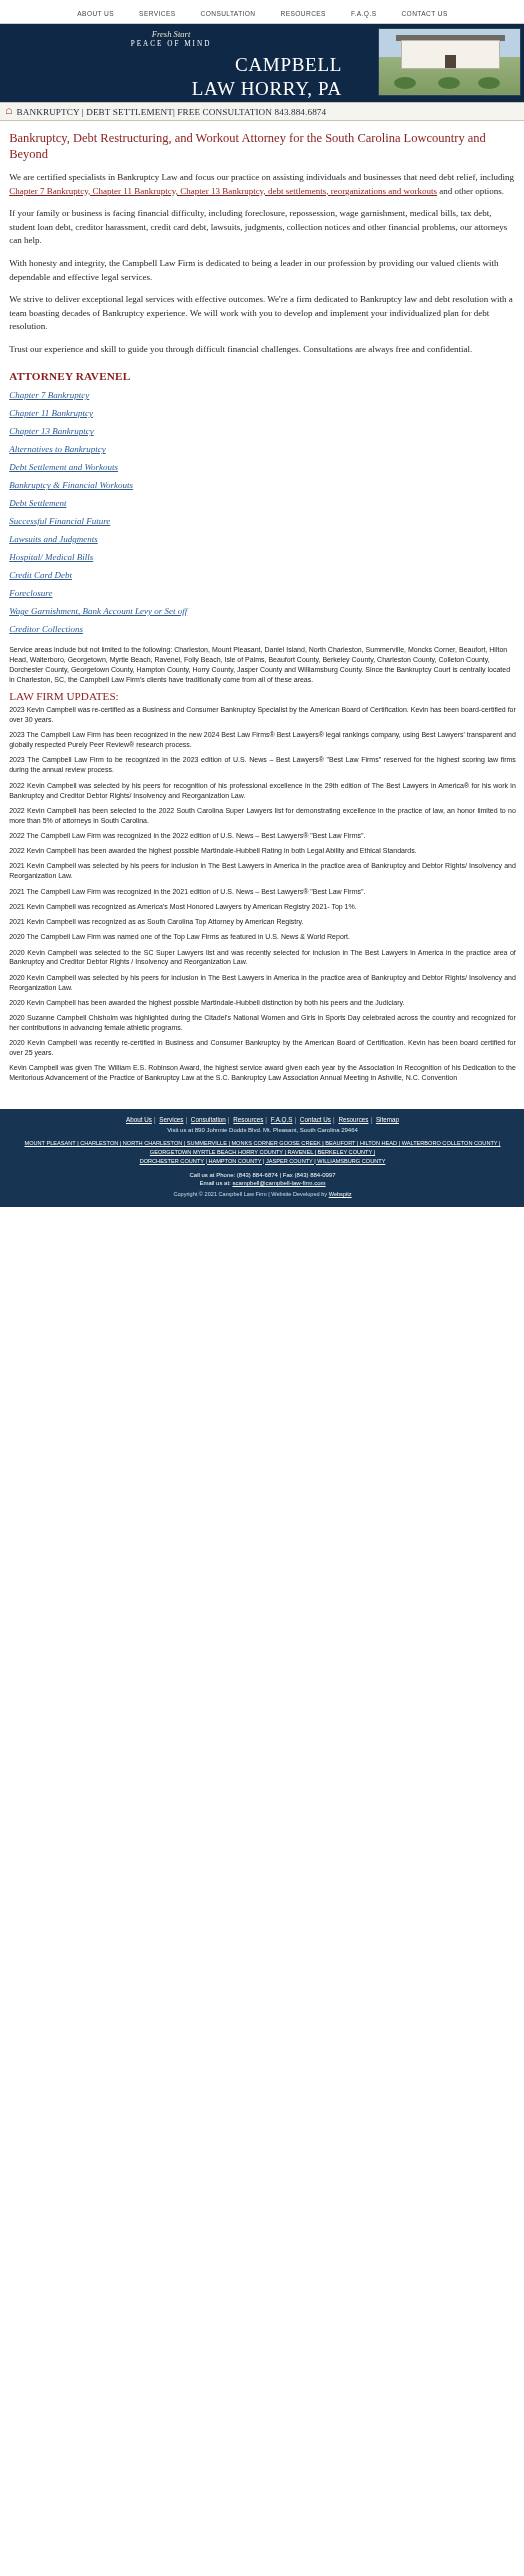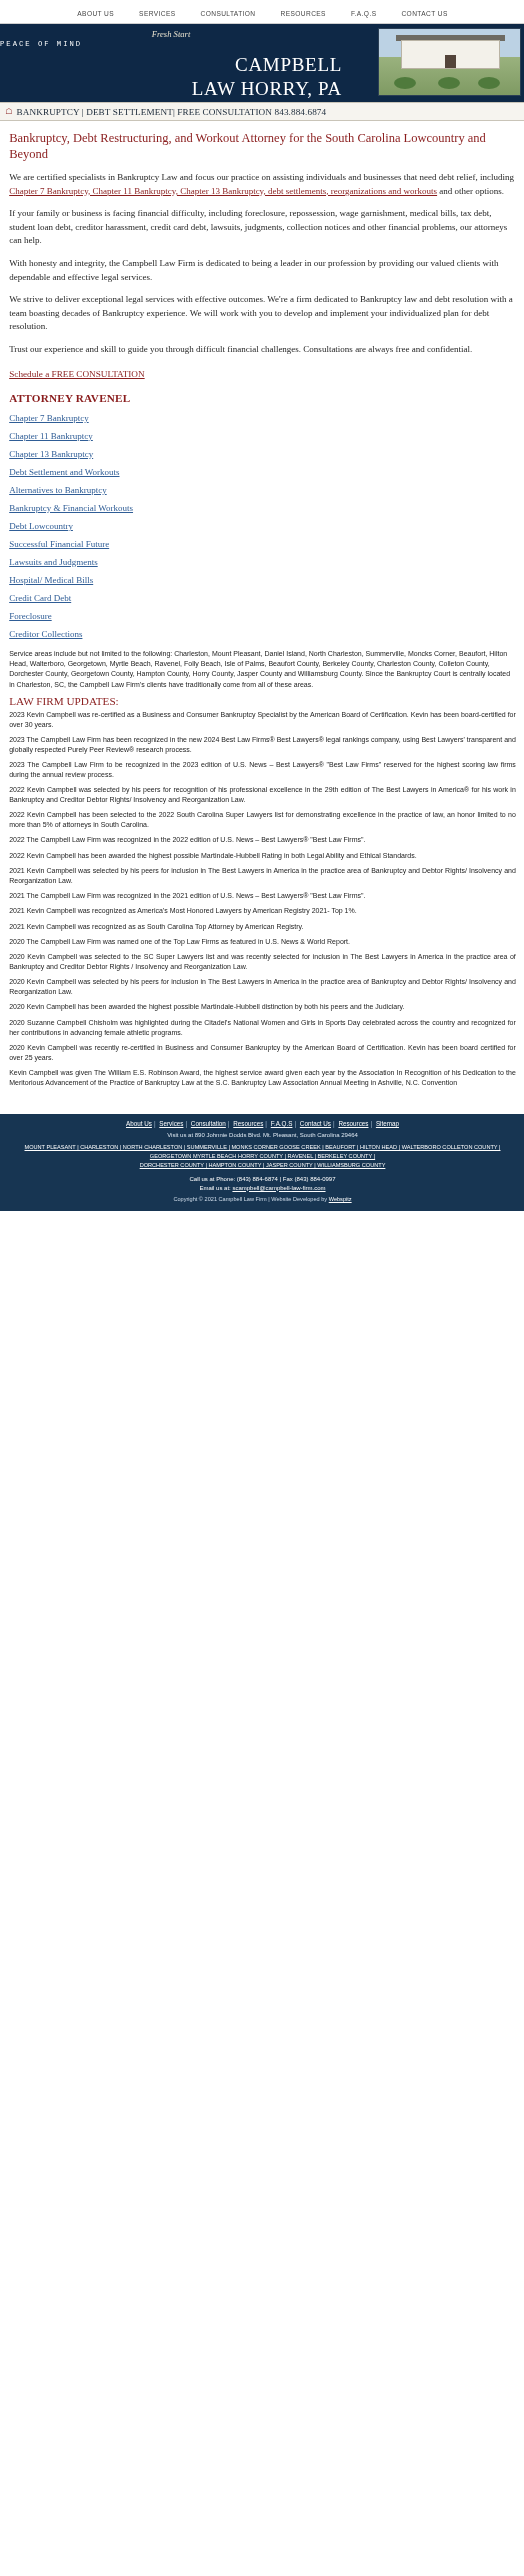--- a/index.html
+++ b/index.html
@@ -53,22 +53,22 @@
     font-family: "Liberation Serif", serif;
     font-style: italic;
     font-size: 8.6px;
     color: #e8e2cf;
   }
   .hero-sub {
     position: absolute;
     top: 16px;
     left: 0;
     width: 342px;
-    text-align: left;
-    font-family: Liberation Mono, monospace;
+    text-align: center;
+    font-family: Liberation Serif, serif;
     font-size: 7.2px;
     letter-spacing: 2px;
     color: #ffffff;
   }
   .hero-title {
     position: absolute;
     top: 29px;
     left: 0;
     width: 342px;
     text-align: right;
@@ -175,20 +175,21 @@
     list-style: none;
     margin: 0 0 4px 0;
     padding: 0;
   }
   ul.svc li { margin: 0 0 6px 0; }
   ul.svc li a {
     font-family: "Liberation Serif", serif;
     font-size: 9px;
     color: #2f5d96;
     text-decoration: underline;
+    font-style: italic;
   }
   .areas {
     font-family: "Liberation Sans", sans-serif;
     font-size: 7px;
     line-height: 1.45;
     color: #222;
     margin: 10.5px 0 5.3px 0;
   }
   h2.updates {
     font-family: "Liberation Serif", serif;
@@ -292,39 +293,37 @@
 
   <p class="body">
     <span>We are certified specialists in Bankruptcy Law and focus our practice on assisting individuals and businesses that need debt relief, including </span><a href="#">Chapter 7 Bankruptcy, Chapter 11 Bankruptcy, Chapter 13 Bankruptcy, debt settlements, reorganizations and workouts</a><span> and other options.</span>
   </p>
 
   <p class="body">If your family or business is facing financial difficulty, including foreclosure, repossession, wage garnishment, medical bills, tax debt, student loan debt, creditor harassment, credit card debt, lawsuits, judgments, collection notices and other financial problems, our attorneys can help.</p>
   <p class="body">With honesty and integrity, the Campbell Law Firm is dedicated to being a leader in our profession by providing our valued clients with dependable and effective legal services.</p>
   <p class="body">We strive to deliver exceptional legal services with effective outcomes. We're a firm dedicated to Bankruptcy law and debt resolution with a team boasting decades of Bankruptcy experience. We will work with you to develop and implement your individualized plan for debt resolution.</p>
   <p class="body">Trust our experience and skill to guide you through difficult financial challenges. Consultations are always free and confidential.</p>
 
-  <p class="cta">
-    <a href="#">Schedule a FREE CONSULTATION</a>
-  </p>
 
   <h2 class="section">ATTORNEY RAVENEL</h2>
 
   <ul class="svc">
     <li><a href="#">Chapter 7 Bankruptcy</a></li>
     <li><a href="#">Chapter 11 Bankruptcy</a></li>
     <li><a href="#">Chapter 13 Bankruptcy</a></li>
+    <li><a href="#">Alternatives to Bankruptcy</a></li>
     <li><a href="#">Debt Settlement and Workouts</a></li>
-    <li><a href="#">Alternatives to Bankruptcy</a></li>
     <li><a href="#">Bankruptcy &amp; Financial Workouts</a></li>
-    <li><a href="#">Debt Lowcountry</a></li>
+    <li><a href="#">Debt Settlement</a></li>
     <li><a href="#">Successful Financial Future</a></li>
     <li><a href="#">Lawsuits and Judgments</a></li>
     <li><a href="#">Hospital/ Medical Bills</a></li>
     <li><a href="#">Credit Card Debt</a></li>
     <li><a href="#">Foreclosure</a></li>
+    <li><a href="#">Wage Garnishment, Bank Account Levy or Set off</a></li>
     <li><a href="#">Creditor Collections</a></li>
   </ul>
 
   <p class="areas">Service areas include but not limited to the following: Charleston, Mount Pleasant, Daniel Island, North Charleston, Summerville, Moncks Corner, Beaufort, Hilton Head, Walterboro, Georgetown, Myrtle Beach, Ravenel, Folly Beach, Isle of Palms, Beaufort County, Berkeley County, Charleston County, Colleton County, Dorchester County, Georgetown County, Hampton County, Horry County, Jasper County and Williamsburg County. Since the Bankruptcy Court is centrally located in Charleston, SC, the Campbell Law Firm's clients have traditionally come from all of these areas.</p>
 
   <h2 class="updates">LAW FIRM UPDATES:</h2>
 
   <p class="upd">2023 Kevin Campbell was re-certified as a Business and Consumer Bankruptcy Specialist by the American Board of Certification. Kevin has been board-certified for over 30 years.</p>
   <p class="upd">2023 The Campbell Law Firm has been recognized in the new 2024 Best Law Firms® Best Lawyers® legal rankings company, using Best Lawyers' transparent and globally respected Purely Peer Review® research process.</p>
   <p class="upd">2023 The Campbell Law Firm to be recognized in the 2023 edition of U.S. News – Best Lawyers® "Best Law Firms" reserved for the highest scoring law firms during the annual review process.</p>

